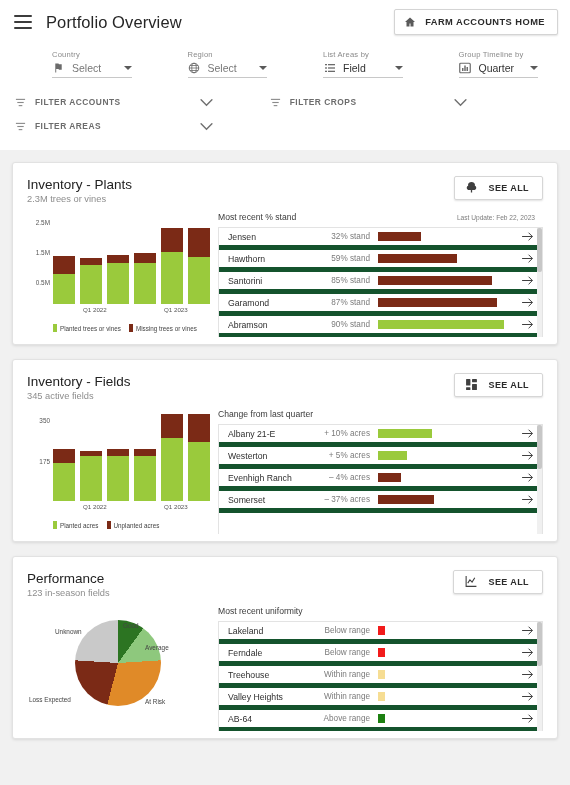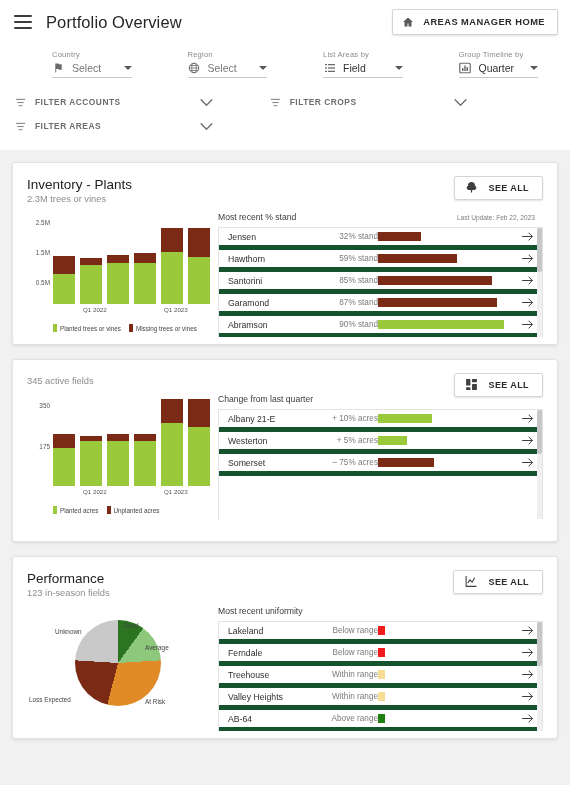--- a/index.html
+++ b/index.html
@@ -97,21 +97,21 @@
   .legend-item { display: flex; align-items: center; font-size: 6.3px; color: #444; }
   .swatch { width: 4px; height: 8px; margin-right: 3px; }
 
   
   .list-head { display: flex; align-items: baseline; margin-bottom: 5px; }
   .list-title { font-size: 8.6px; color: #3a3a3a; }
   .list-update { margin-left: auto; font-size: 6.6px; color: #7d7d7d; padding-right: 8px; }
   .rows { border: 1px solid #e3e3e3; border-bottom: none; position: relative; height: 110px; overflow: hidden; }
   .row { display: flex; align-items: center; height: 22px; border-bottom: 5px solid #14532d; padding: 0 0 0 9px; cursor: pointer; }
   .row-name { font-size: 8.7px; color: #2e2e2e; width: 88px; flex: 0 0 88px; }
-  .row-val { font-size: 8.2px; color: #7a7a7a; width: 62px; flex: 0 0 62px; text-align: right; }
+  .row-val { font-size: 8.2px; color: #7a7a7a; width: 62px; flex: 0 0 62px; text-align: right; padding-right: 8px; }
   .row-barwrap { flex: 1; height: 9px; position: relative; }
   .row-bar { height: 9px; }
   .row-arrow { width: 30px; flex: 0 0 30px; display: flex; justify-content: center; }
   .scroll-track { position: absolute; right: 0; top: 0; width: 5px; height: 100%; background: #f0f0f0; }
   .scroll-thumb { position: absolute; right: 0; top: 0; width: 5px; background: #c7c7c7; border-radius: 2px; }
 
   
   .pie-wrap { position: relative; width: 185px; height: 120px; margin-top: 6px; }
   .pie { position: absolute; left: 48px; top: 8px; width: 86px; height: 86px; border-radius: 50%; }
   .pie-lbl { position: absolute; font-size: 6.4px; color: #444; white-space: nowrap; }
@@ -127,21 +127,21 @@
         <span></span>
         <span></span>
     </div>
     <div class="page-title">Portfolio Overview</div>
     <div class="home-btn">
       <span class="home-icon">
         <svg width="12" height="12" viewBox="0 0 24 24">
             <path fill="#5a5a5a" d="M12 3 2 12h3v9h6v-6h2v6h6v-9h3z"></path>
           </svg>
       </span>
-      <span>AREAS MANAGER HOME</span>
+      <span>FARM ACCOUNTS HOME</span>
     </div>
   </div>
 
   <div class="filterbar">
     <div class="selects">
 
       <div class="select-group">
         <div class="select-label">Country</div>
         <div class="select-ctl">
           <span class="select-ico">
@@ -398,20 +398,21 @@
             </div>
             <div class="scroll-track">
               <div class="scroll-thumb" style="height:44px"></div>
             </div>
           </div>
         </div>
       </div>
     </div>
 
     <div class="card">
+      <div class="card-title">Inventory - Fields</div>
       <div class="card-sub">345 active fields</div>
       <div class="see-all">
         <span>
           <svg width="13" height="13" viewBox="0 0 24 24">
               <g fill="#3f3f3f">
                 <rect x="2" y="2" width="8" height="12" rx="1"></rect>
                 <rect x="13" y="2" width="9" height="6" rx="1"></rect>
                 <rect x="2" y="17" width="8" height="5" rx="1"></rect>
                 <rect x="13" y="11" width="9" height="11" rx="1"></rect>
               </g>
@@ -493,22 +494,34 @@
               <span class="row-barwrap">
                   <span class="row-bar" style="display:block;width:22%;background:#9aca3c"></span>
                 </span>
               <span class="row-arrow">
                   <svg width="13" height="11" viewBox="0 0 24 20">
                     <path d="M2 10h19M14 3l7 7-7 7" fill="none" stroke="#3a3a3a" stroke-width="1.8"></path>
                   </svg>
                 </span>
             </div>
             <div class="row">
+              <span class="row-name">Evenhigh Ranch</span>
+              <span class="row-val">– 4% acres</span>
+              <span class="row-barwrap">
+                  <span class="row-bar" style="display:block;width:17%;background:#7b2a16"></span>
+                </span>
+              <span class="row-arrow">
+                  <svg width="13" height="11" viewBox="0 0 24 20">
+                    <path d="M2 10h19M14 3l7 7-7 7" fill="none" stroke="#3a3a3a" stroke-width="1.8"></path>
+                  </svg>
+                </span>
+            </div>
+            <div class="row">
               <span class="row-name">Somerset</span>
-              <span class="row-val">– 75% acres</span>
+              <span class="row-val">– 37% acres</span>
               <span class="row-barwrap">
                   <span class="row-bar" style="display:block;width:42%;background:#7b2a16"></span>
                 </span>
               <span class="row-arrow">
                   <svg width="13" height="11" viewBox="0 0 24 20">
                     <path d="M2 10h19M14 3l7 7-7 7" fill="none" stroke="#3a3a3a" stroke-width="1.8"></path>
                   </svg>
                 </span>
             </div>
             <div class="scroll-track">

